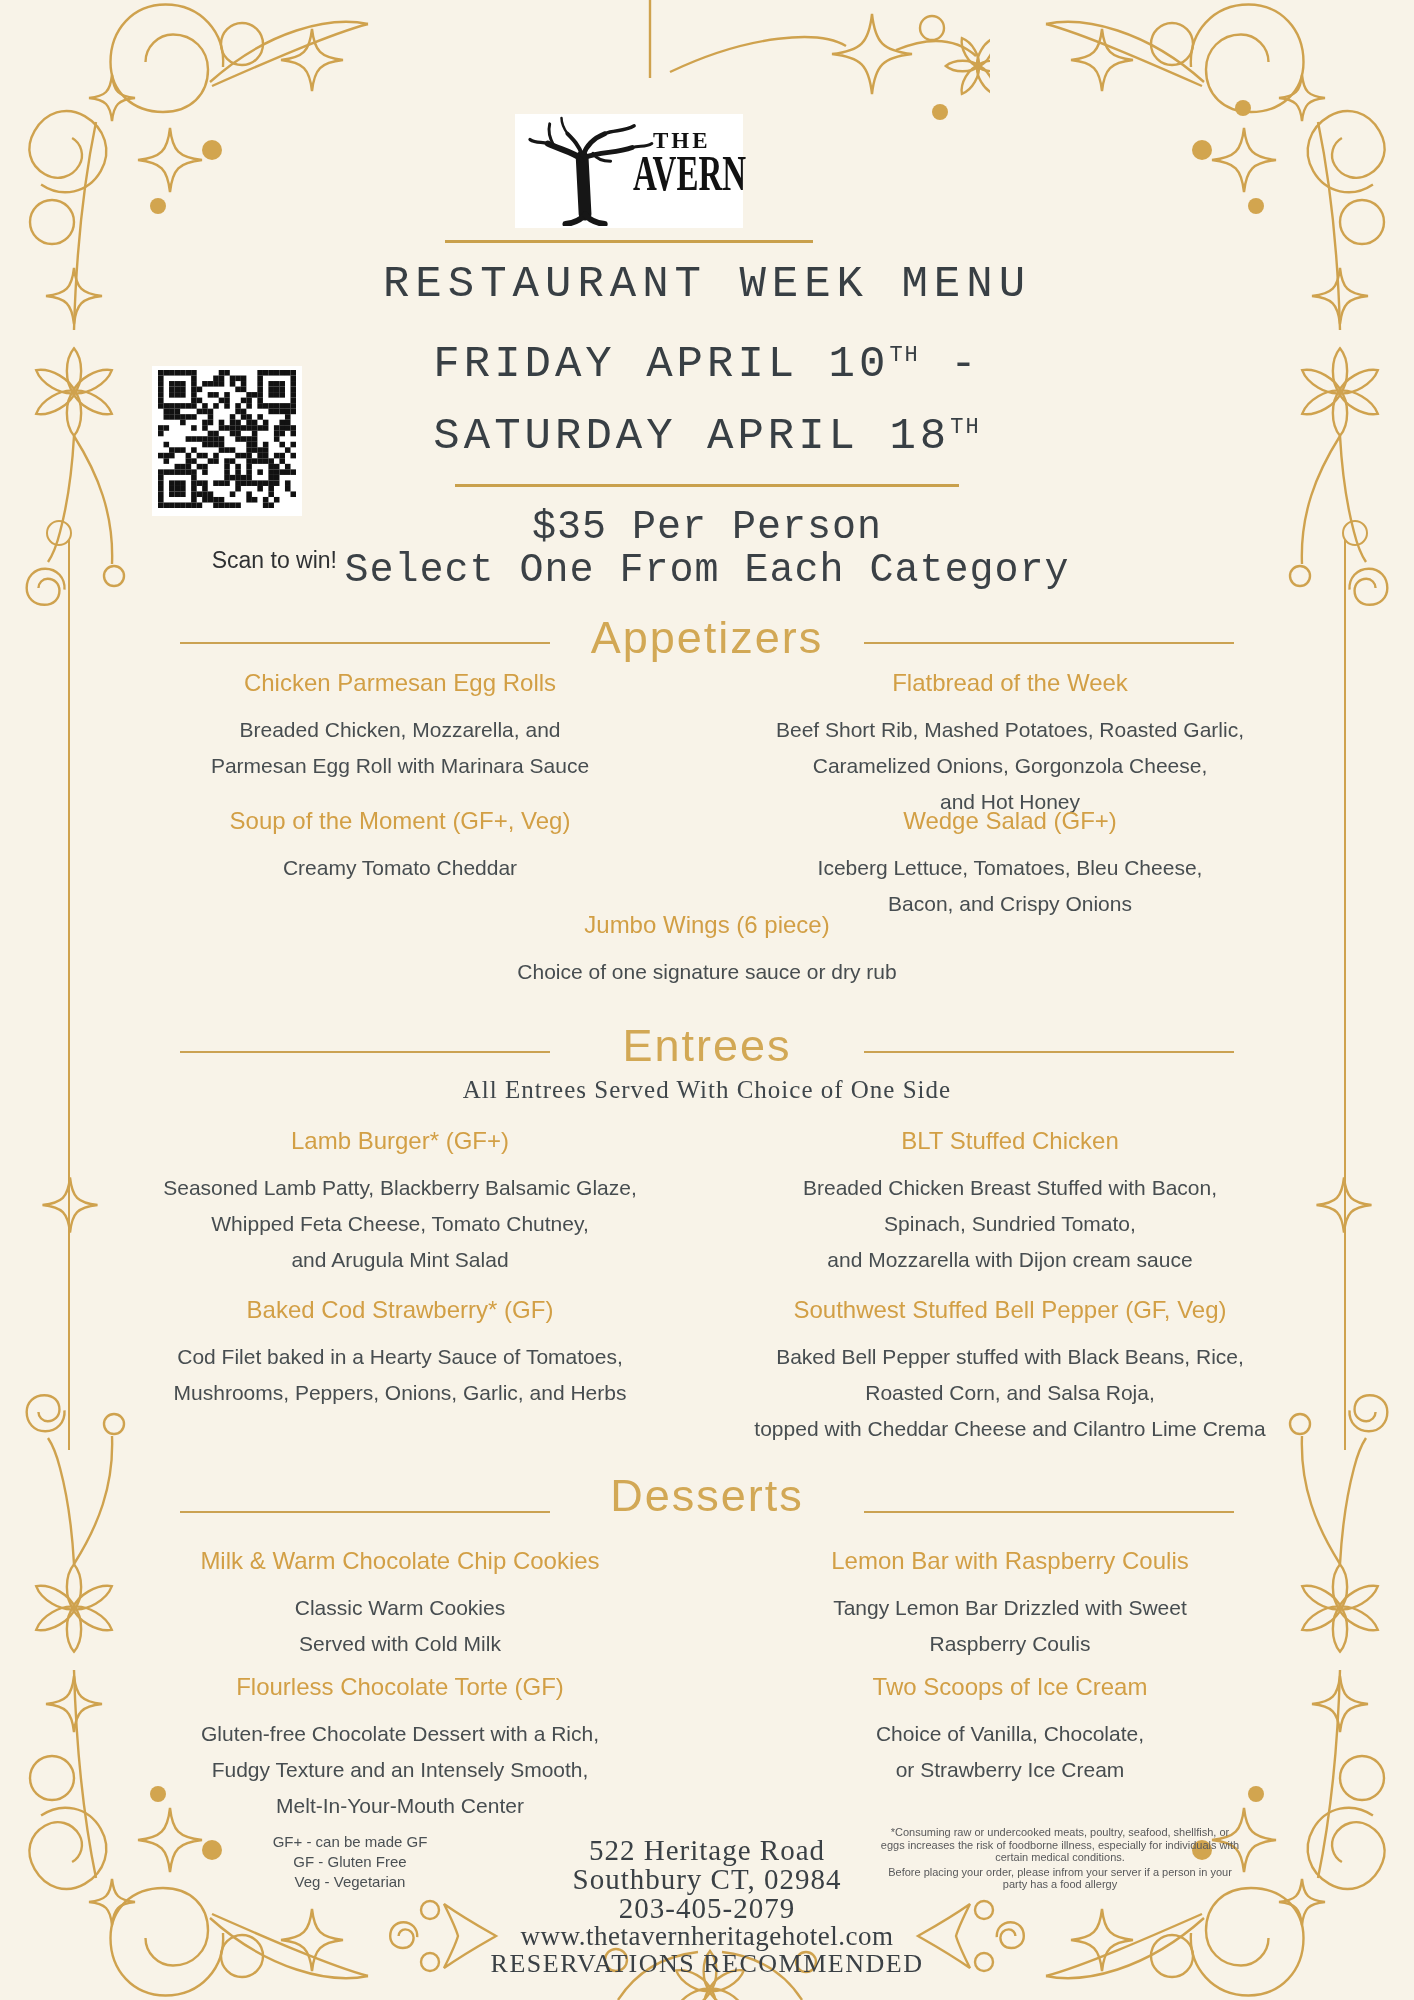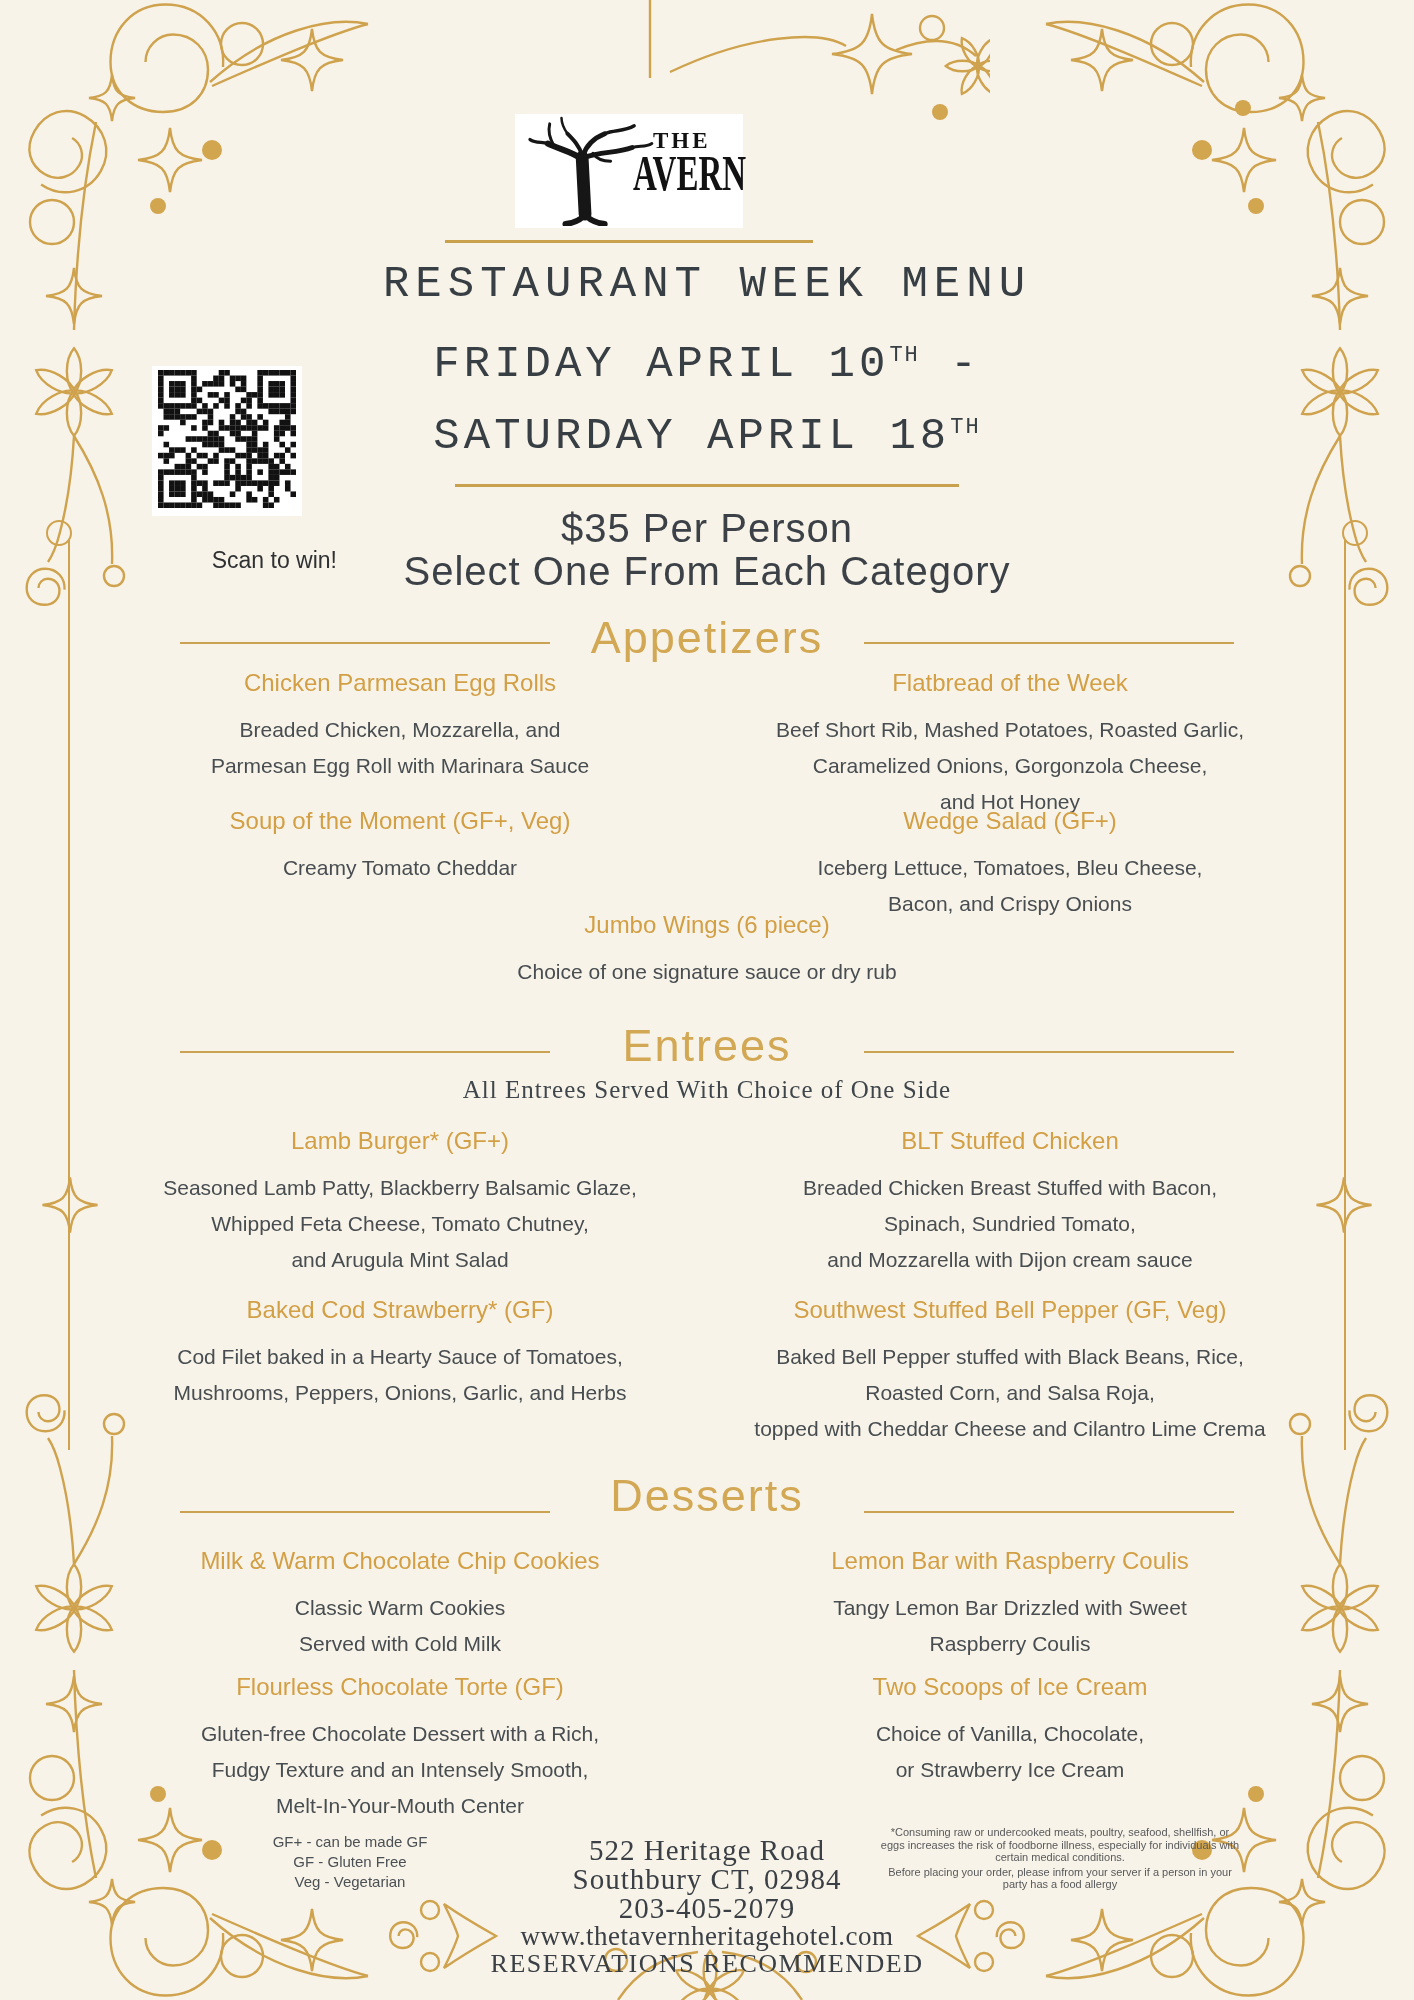--- a/index.html
+++ b/index.html
@@ -1,20 +1,20 @@
 <!DOCTYPE html>
 <html><head>
 <meta charset="utf-8">
 <style>
   html,body{margin:0;padding:0}
   body{
     width:1414px;height:2000px;position:relative;overflow:hidden;
     background:#F8F3E8;font-family:"Liberation Sans",sans-serif;color:#3A4045;
   }
-  .serif{font-family:Liberation Sans, sans-serif}
+  .serif{font-family:Liberation Mono, monospace}
   .centerblock{position:absolute;left:152px;width:1110px;text-align:center}
   .display-title{position:absolute;left:152px;width:1110px;text-align:center;
     font-family:Liberation Mono, monospace;font-size:44px;line-height:52px;
     color:#383F44;letter-spacing:6px}
   .display-date{letter-spacing:4px}
   .sup{font-size:22px;vertical-align:15px;letter-spacing:2px}
   .hline{position:absolute;height:3px;background:#C9A04C}
   .thinline{position:absolute;height:2px;background:#CBA252}
   .vline{position:absolute;width:2px;background:#CFA24E;top:540px;height:910px}
   .price-line{font-size:40px;line-height:44px;letter-spacing:1px;color:#3B4146}

